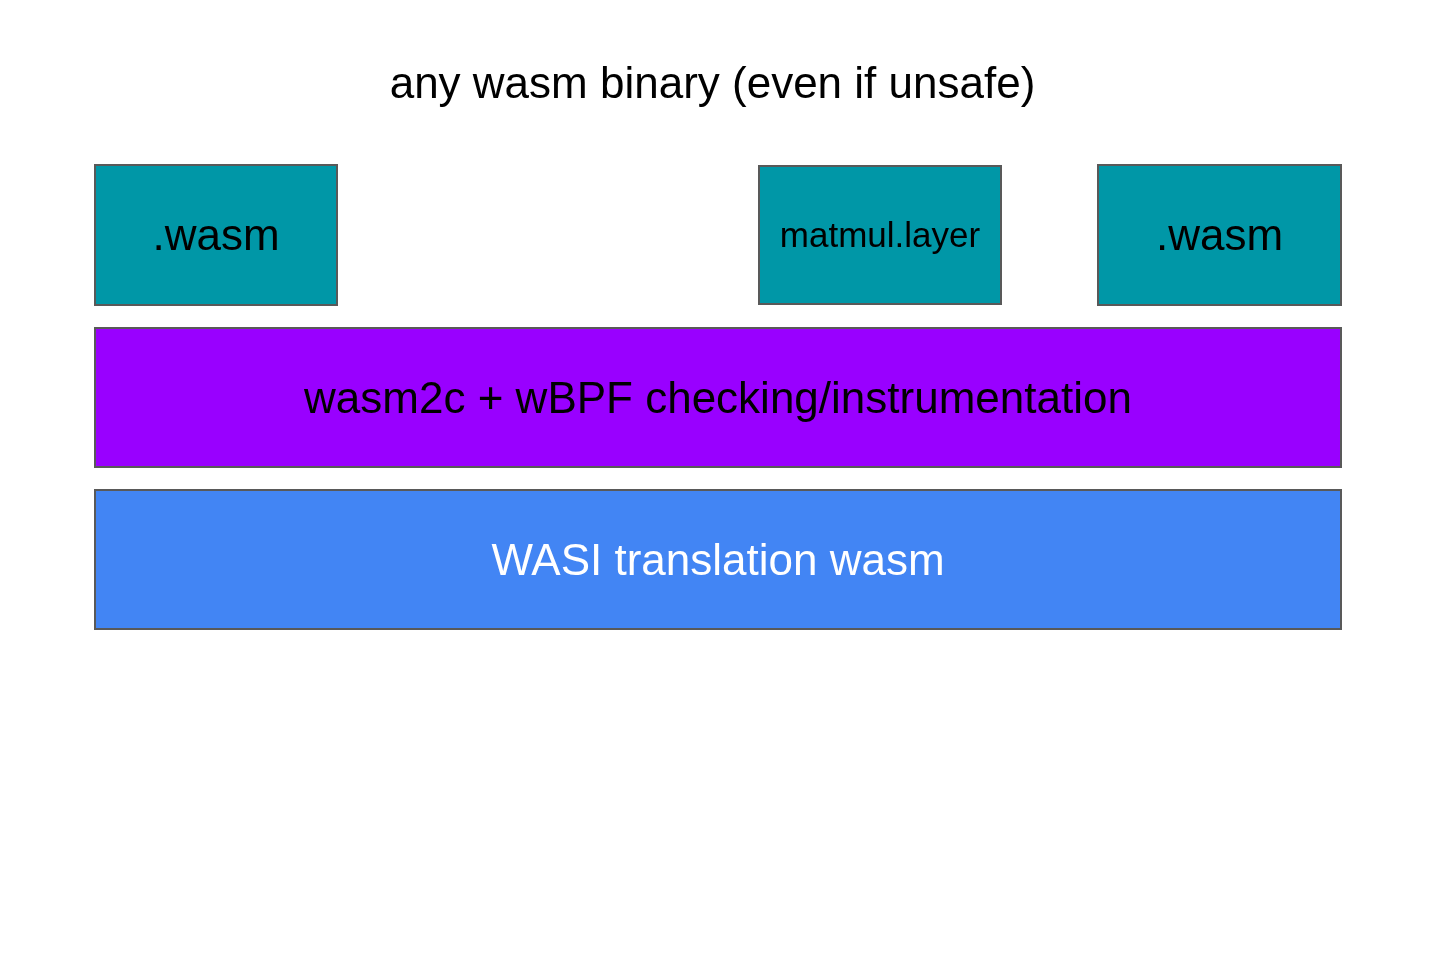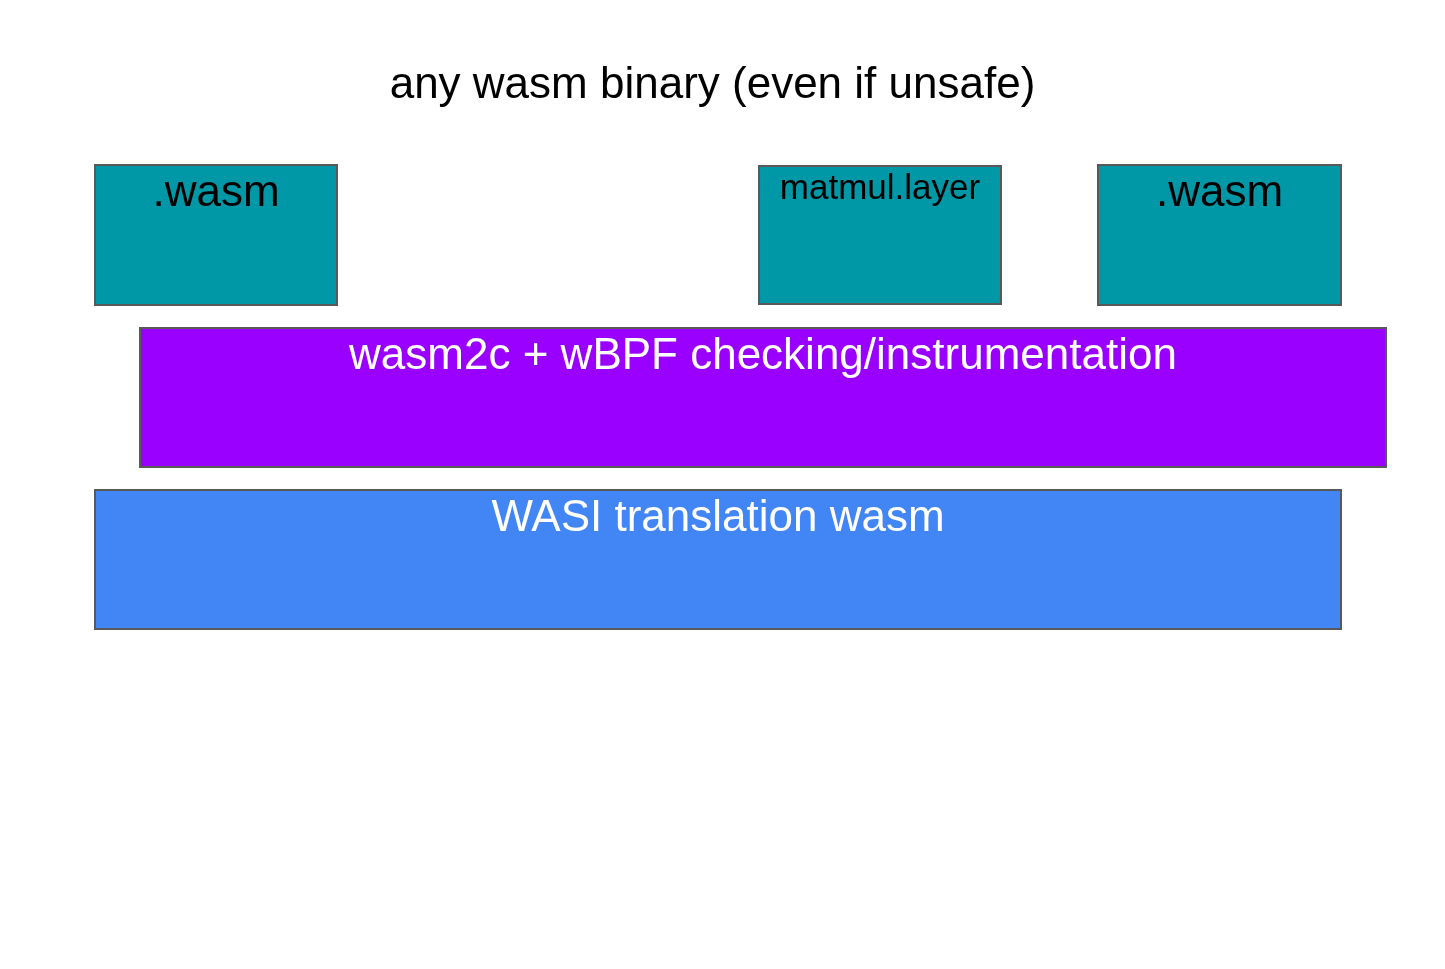--- a/index.html
+++ b/index.html
@@ -24,44 +24,43 @@
     text-align: center;
     font-size: 44px;
     line-height: 1.15;
     color: #000000;
     white-space: nowrap;
   }
   .box {
     position: absolute;
     box-sizing: border-box;
     display: flex;
-    align-items: flex-start;
+    align-items: center;
     justify-content: center;
     text-align: center;
   }
   .wasm-box {
     background: #0097a7;
     border: 2px solid #595959;
     color: #000000;
   }
   .wasm-box .label-lg { font-size: 44px; }
   .wasm-box .label-sm { font-size: 33px; }
   .wasm-box .label-md { font-size: 35px; }
   #wasm-box-1 { left: 94px;  top: 164px; width: 244px; height: 142px; }
   #wasm-box-2 { left: 413px; top: 166px; width: 243px; height: 139px; }
   #wasm-box-3 { left: 758px; top: 165px; width: 244px; height: 140px; }
   #wasm-box-4 { left: 1097px; top: 164px; width: 245px; height: 142px; }
 
   .layer-purple {
     left: 94px; top: 327px; width: 1248px; height: 141px;
     background: #9900ff;
     border: 2px solid #595959;
-    color: #ffffff;
+    color: #000000;
     font-size: 44px;
-    margin-left: 45px;
   }
   .layer-blue {
     left: 94px; top: 489px; width: 1248px; height: 141px;
     background: #4285f4;
     border: 2px solid #595959;
     color: #ffffff;
     font-size: 44px;
   }
   .layer-kernel {
     left: 87px; top: 677px; width: 1263px; height: 248px;

